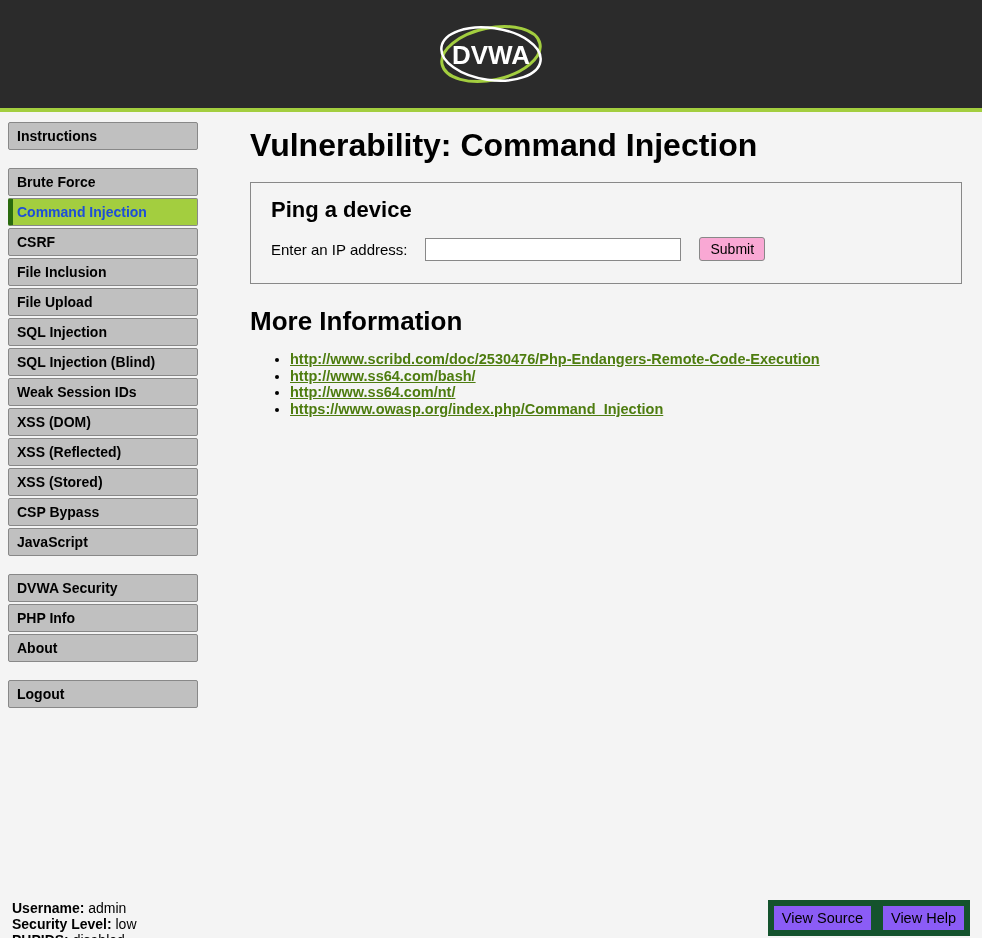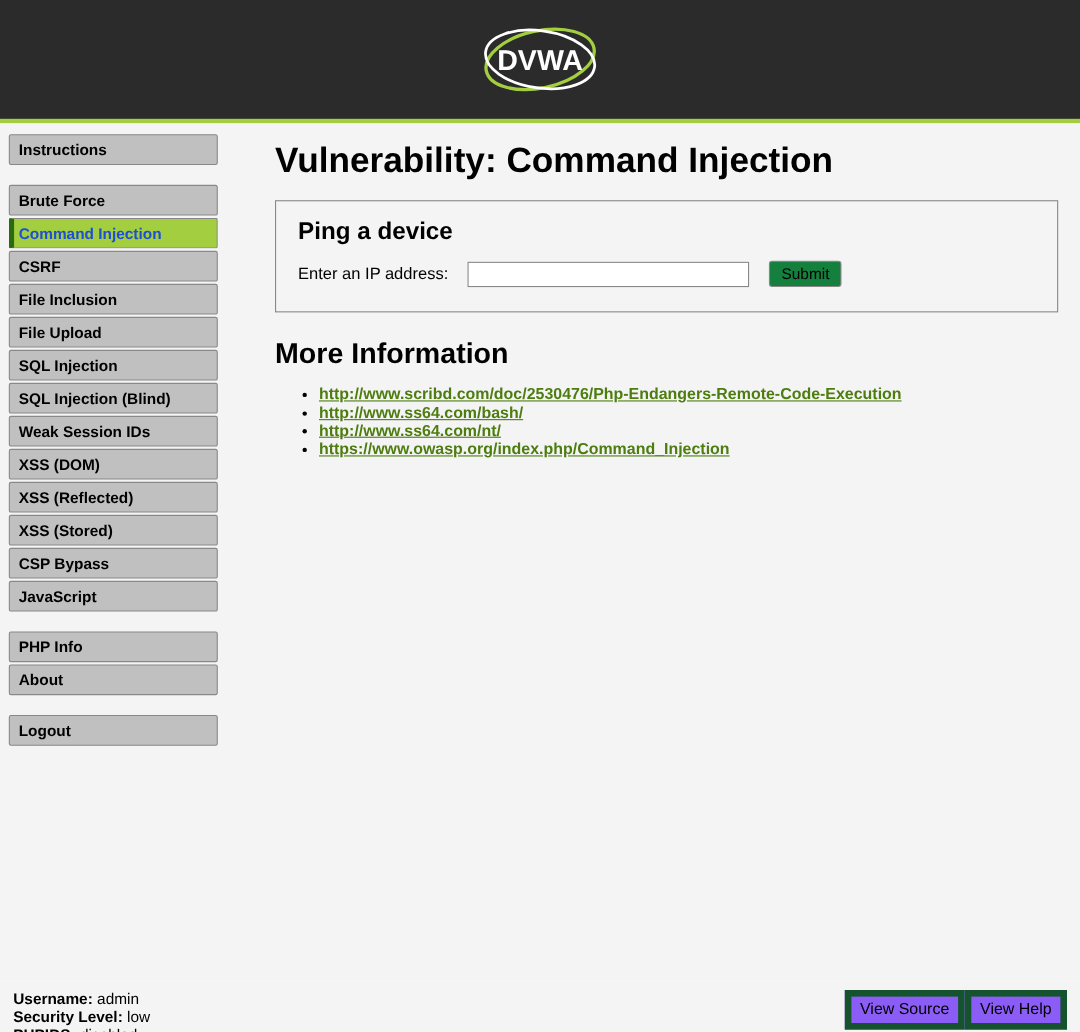--- a/index.html
+++ b/index.html
@@ -90,21 +90,21 @@
       font-size: 15px;
     }
     .form-row input[type="text"] {
       width: 256px;
       height: 23px;
       border: 1px solid #888;
       padding: 2px 4px;
       font-size: 14px;
     }
     .form-row button {
-      background: #15803d;
+      background: #f9a8d4;
       border: 1px solid #888;
       border-radius: 3px;
       padding: 3px 10px;
       font-size: 14px;
       cursor: pointer;
     }
     .more-info h2 {
       font-size: 26px;
       font-weight: bold;
       margin-bottom: 14px;
@@ -186,20 +186,21 @@
       <div class="menu-item">SQL Injection (Blind)</div>
       <div class="menu-item">Weak Session IDs</div>
       <div class="menu-item">XSS (DOM)</div>
       <div class="menu-item">XSS (Reflected)</div>
       <div class="menu-item">XSS (Stored)</div>
       <div class="menu-item">CSP Bypass</div>
       <div class="menu-item">JavaScript</div>
     </div>
 
     <div class="menu-group">
+      <div class="menu-item">DVWA Security</div>
       <div class="menu-item">PHP Info</div>
       <div class="menu-item">About</div>
     </div>
 
     <div class="menu-group">
       <div class="menu-item">Logout</div>
     </div>
 
   </div>
 

